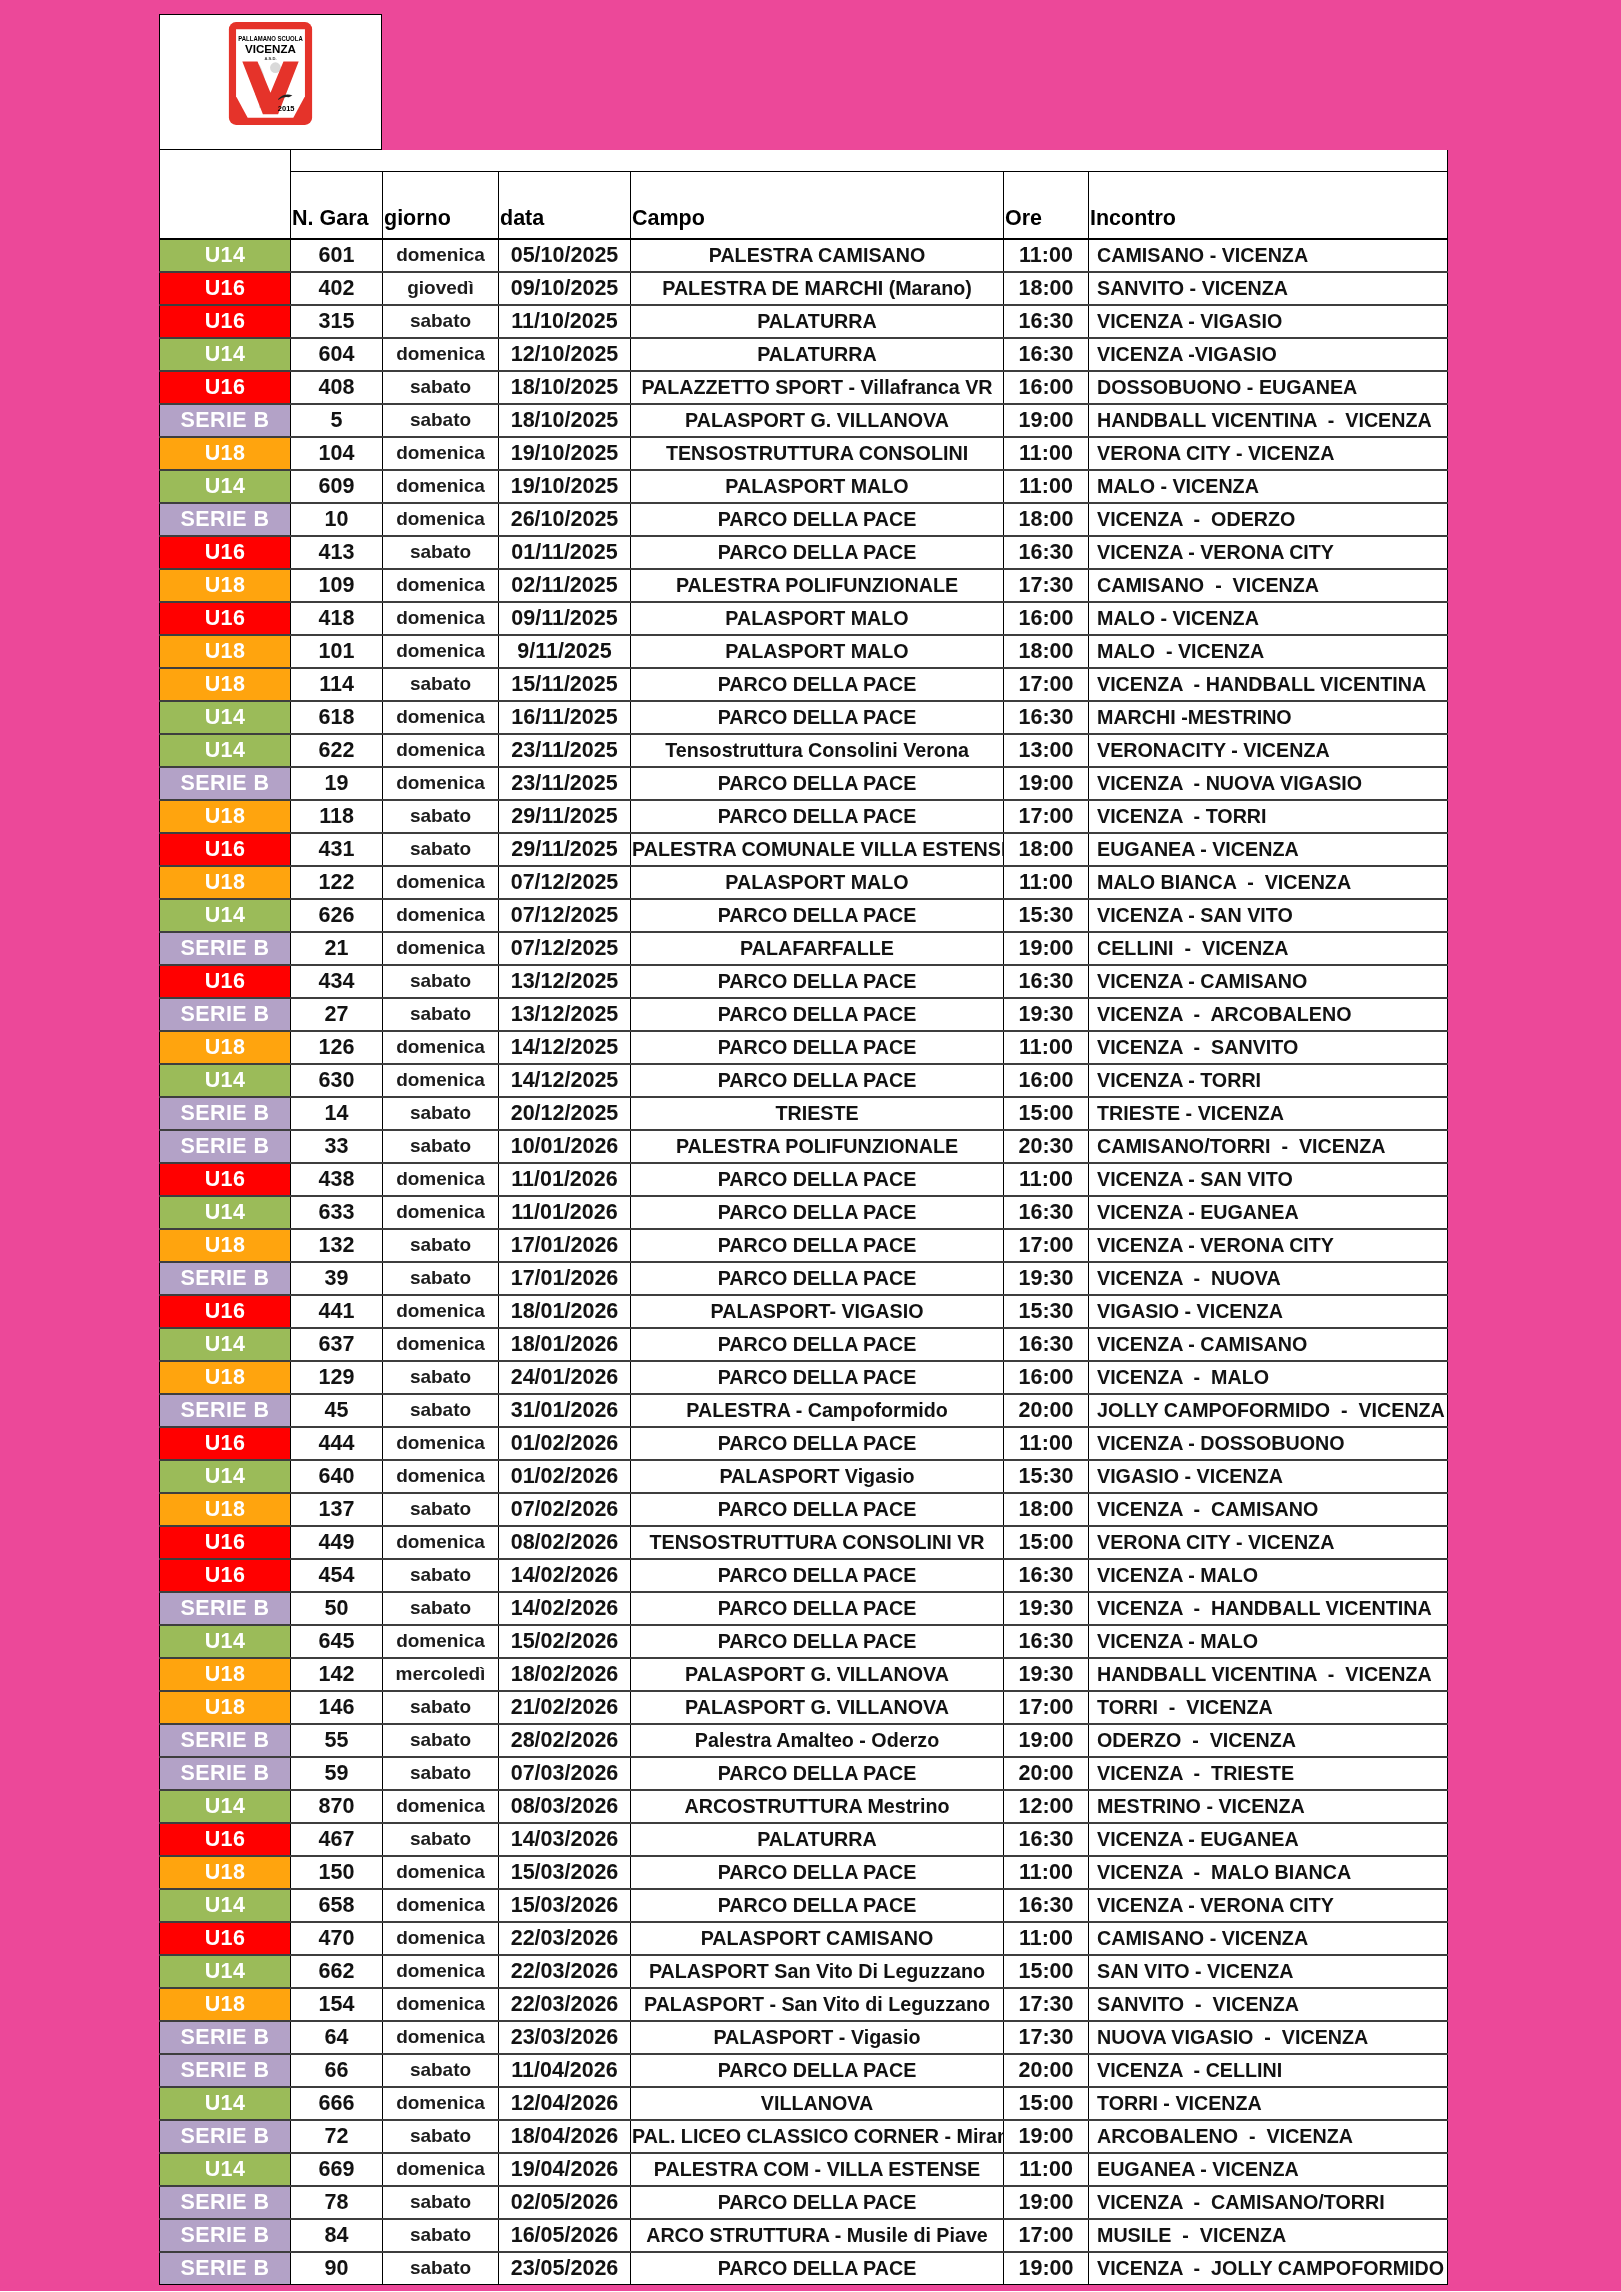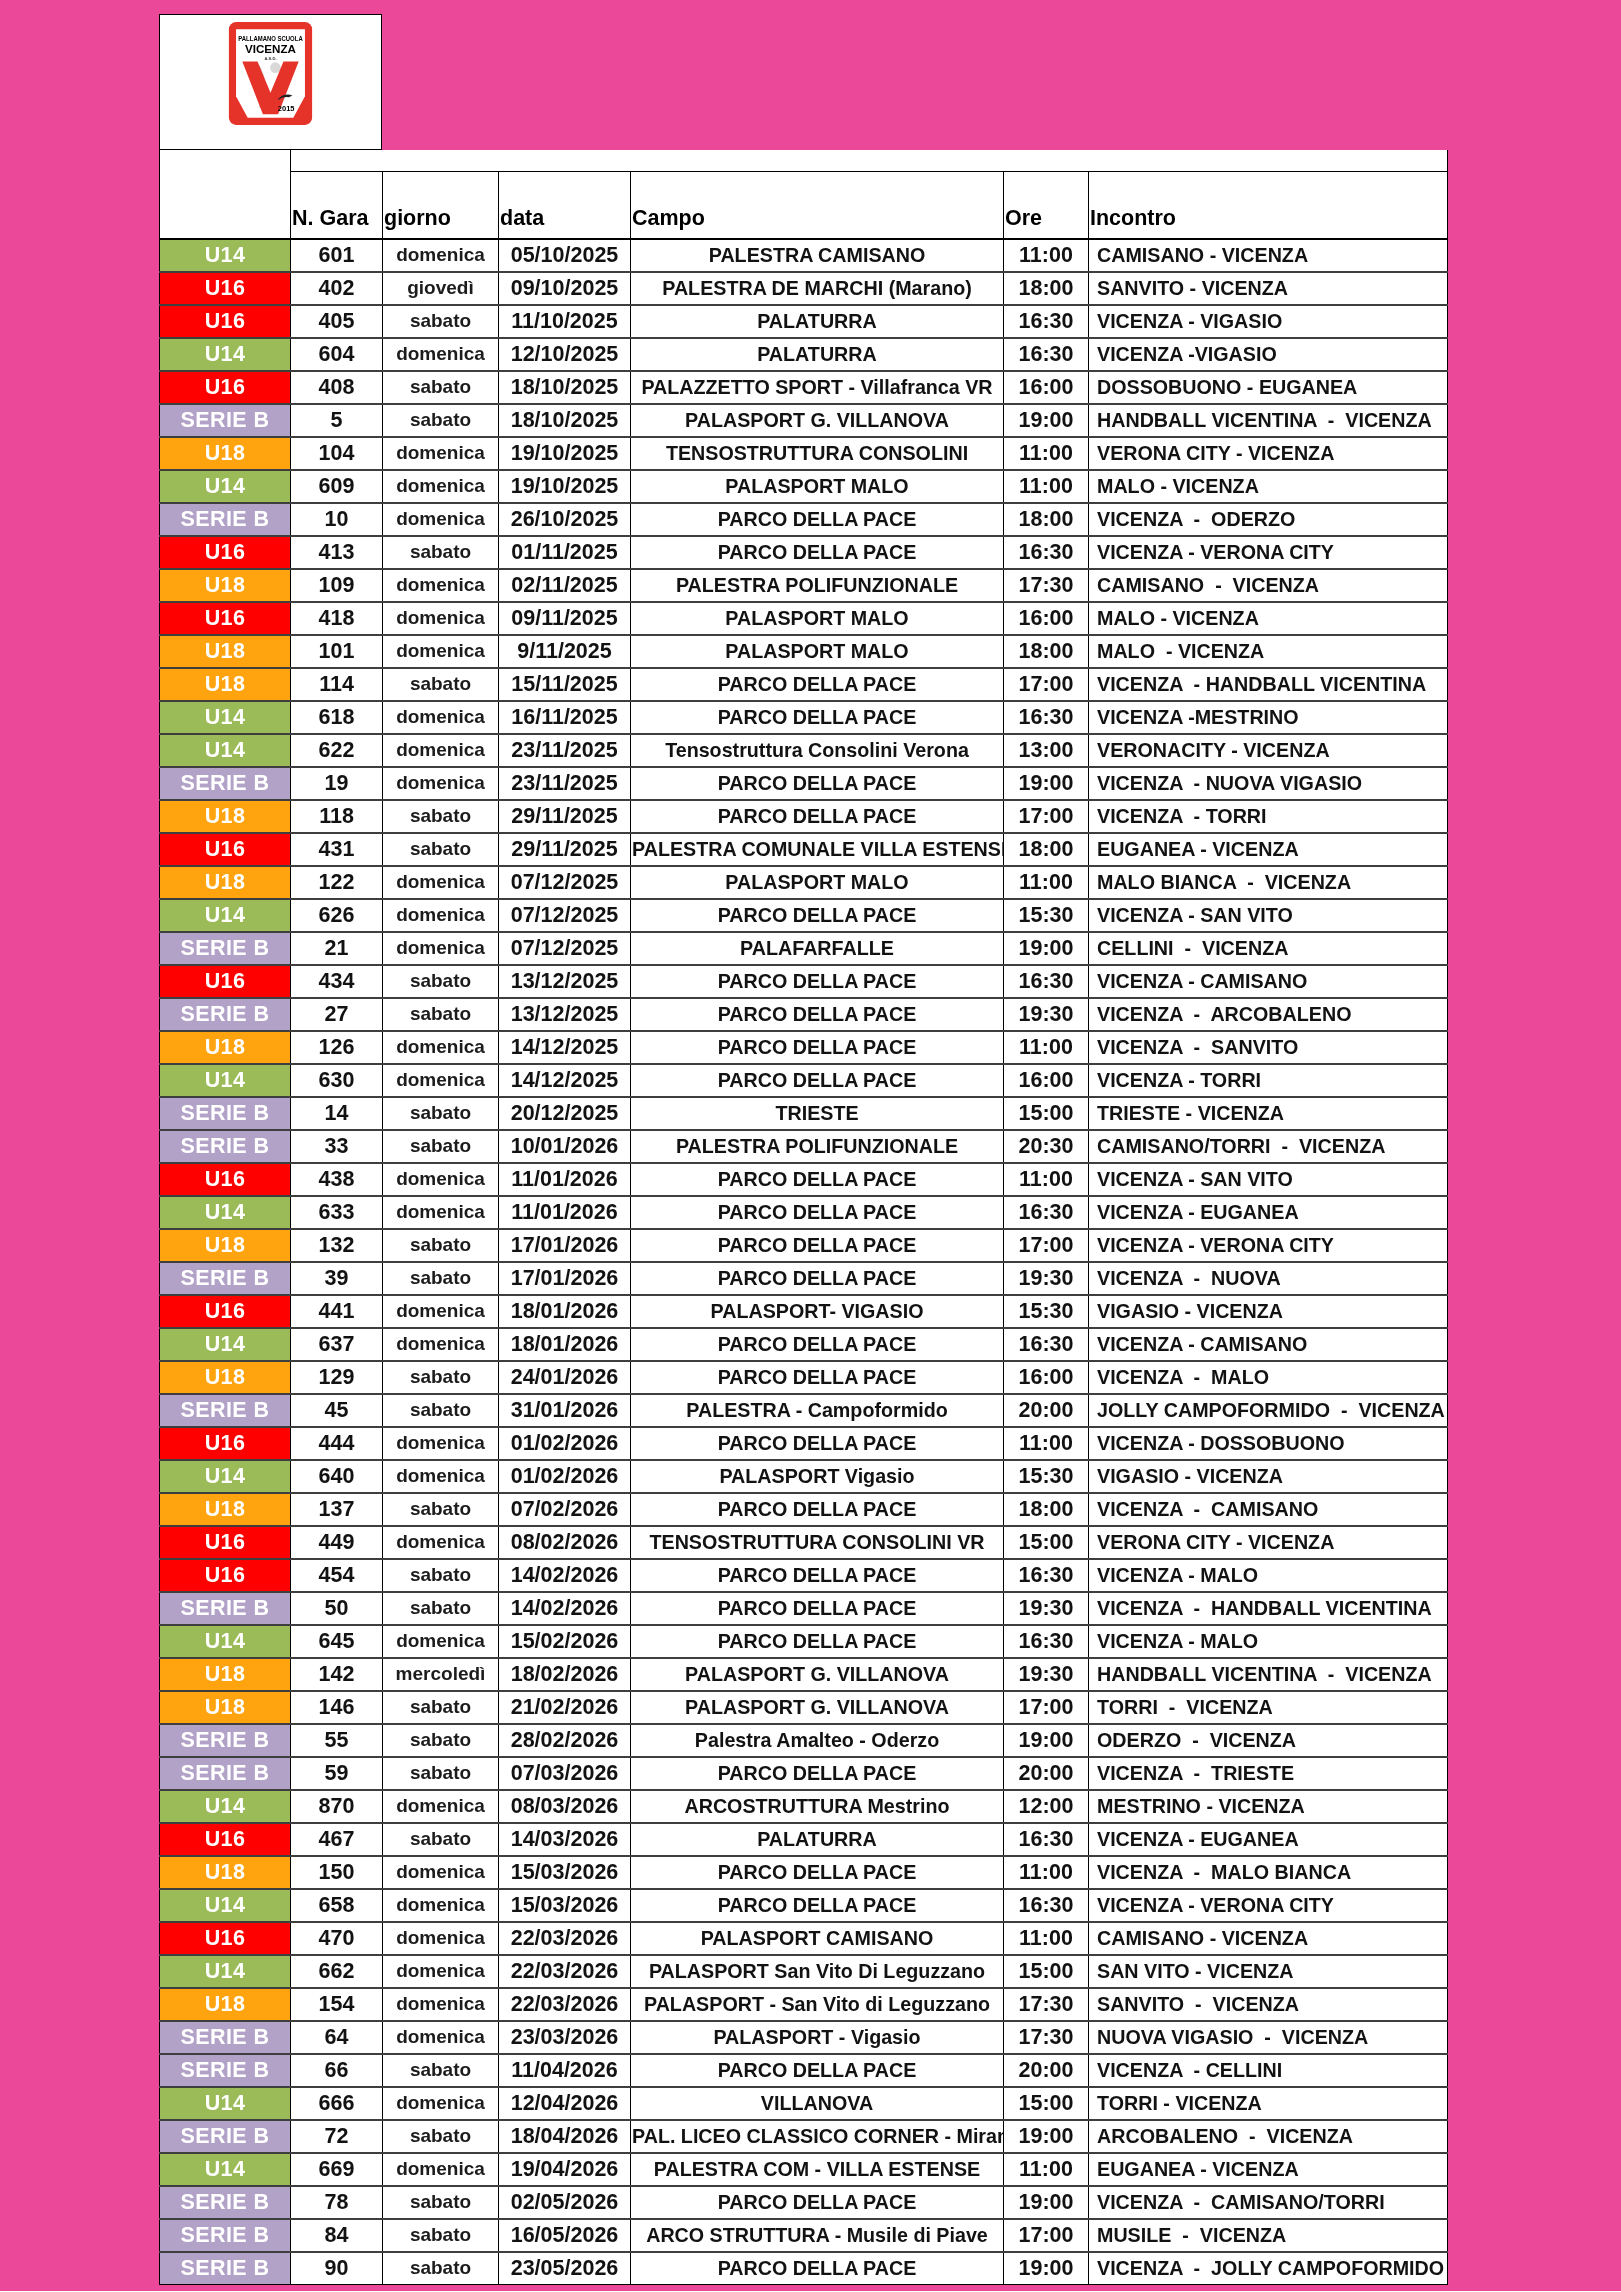--- a/index.html
+++ b/index.html
@@ -106,21 +106,21 @@
           <td class="badge" style="background: rgb(255, 0, 0);">U16</td>
           <td class="n">402</td>
           <td class="g">giovedì</td>
           <td class="d">09/10/2025</td>
           <td class="c">PALESTRA DE MARCHI (Marano)</td>
           <td class="o">18:00</td>
           <td class="i">SANVITO - VICENZA</td>
         </tr>
         <tr>
           <td class="badge" style="background: rgb(255, 0, 0);">U16</td>
-          <td class="n">405</td>
+          <td class="n">315</td>
           <td class="g">sabato</td>
           <td class="d">11/10/2025</td>
           <td class="c">PALATURRA</td>
           <td class="o">16:30</td>
           <td class="i">VICENZA - VIGASIO</td>
         </tr>
         <tr>
           <td class="badge" style="background: rgb(155, 187, 89);">U14</td>
           <td class="n">604</td>
           <td class="g">domenica</td>
@@ -219,21 +219,21 @@
           <td class="o">17:00</td>
           <td class="i">VICENZA  - HANDBALL VICENTINA</td>
         </tr>
         <tr>
           <td class="badge" style="background: rgb(155, 187, 89);">U14</td>
           <td class="n">618</td>
           <td class="g">domenica</td>
           <td class="d">16/11/2025</td>
           <td class="c">PARCO DELLA PACE</td>
           <td class="o">16:30</td>
-          <td class="i">VICENZA -MESTRINO</td>
+          <td class="i">MARCHI -MESTRINO</td>
         </tr>
         <tr>
           <td class="badge" style="background: rgb(155, 187, 89);">U14</td>
           <td class="n">622</td>
           <td class="g">domenica</td>
           <td class="d">23/11/2025</td>
           <td class="c">Tensostruttura Consolini Verona</td>
           <td class="o">13:00</td>
           <td class="i">VERONACITY - VICENZA</td>
         </tr>

